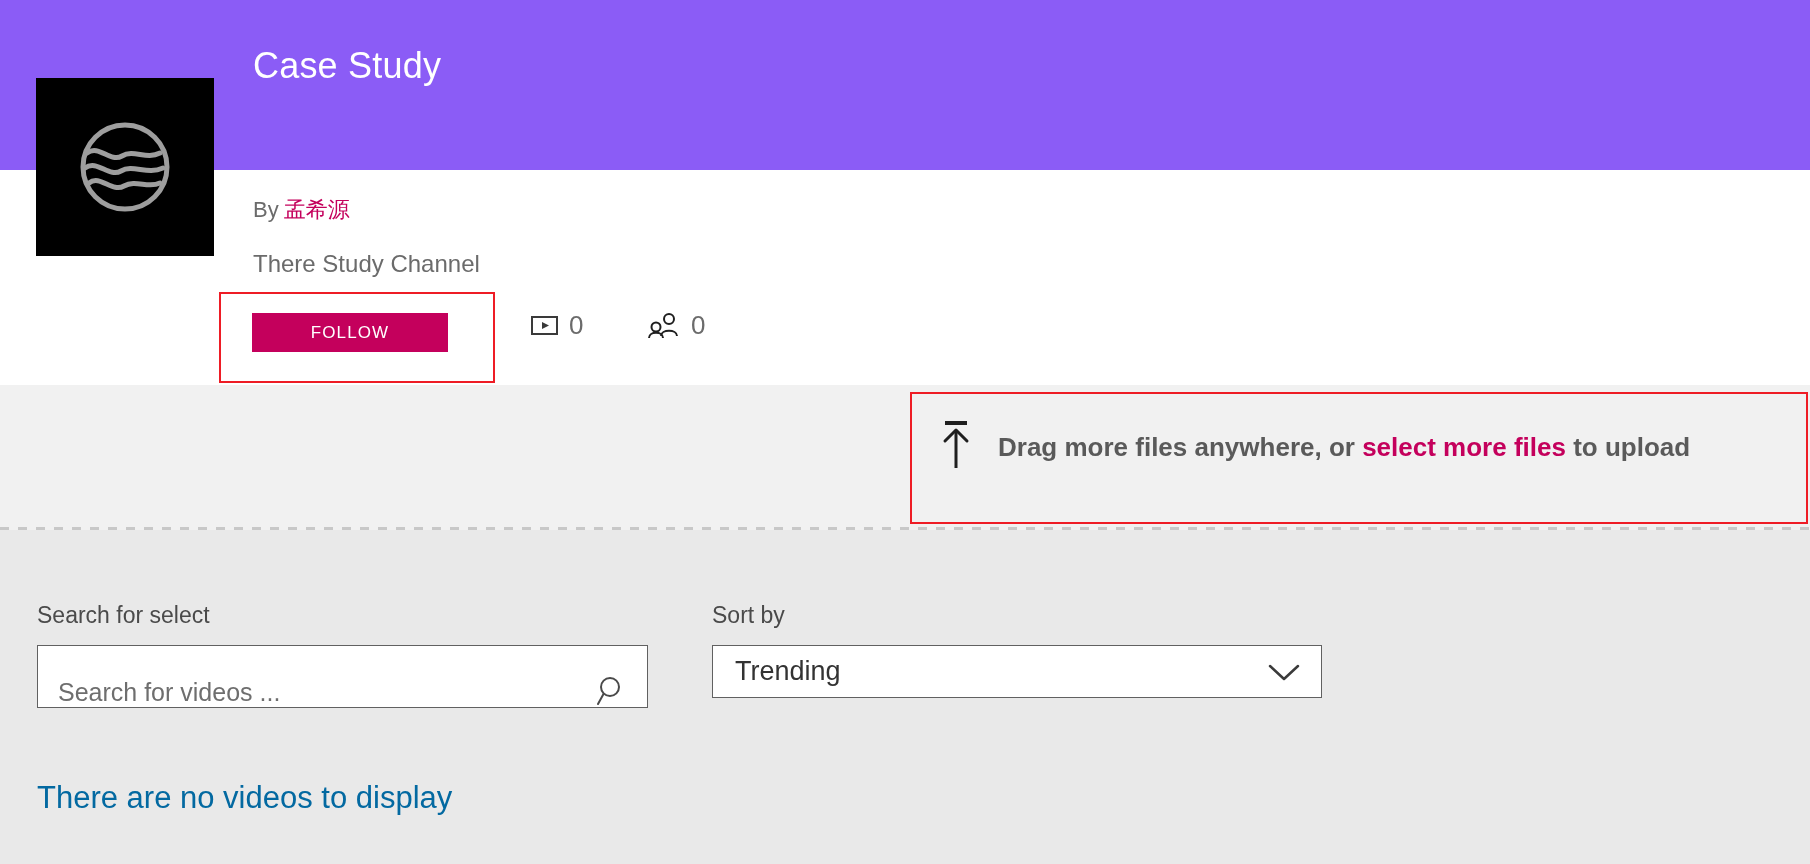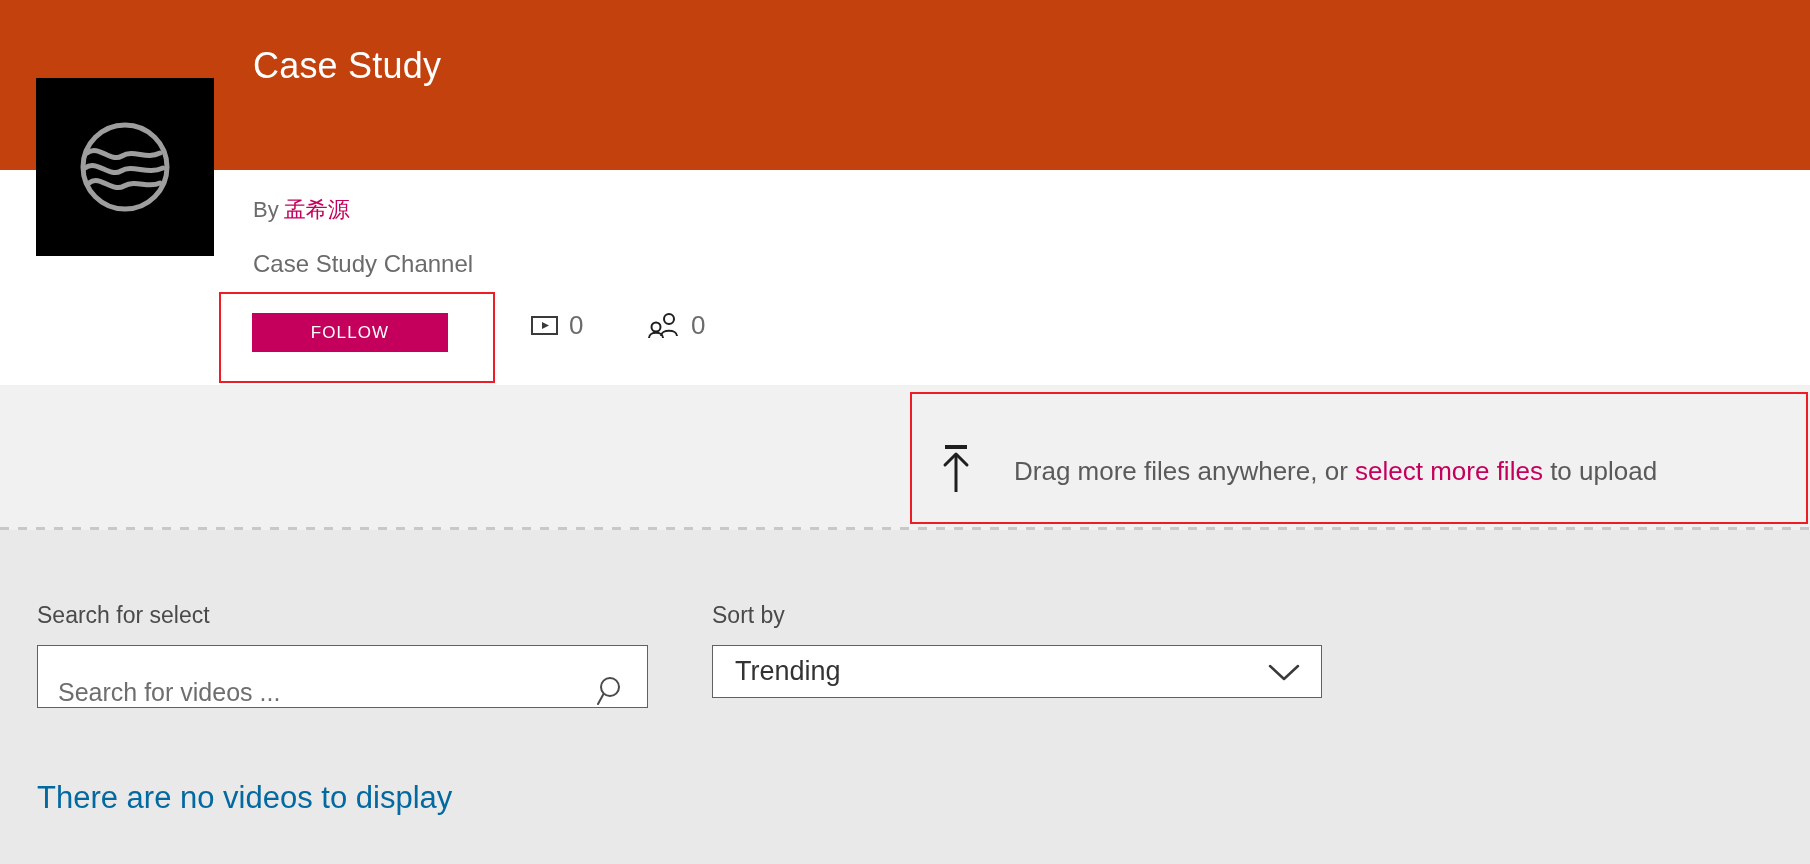--- a/index.html
+++ b/index.html
@@ -18,21 +18,21 @@
     height: 864px;
     background: #ffffff;
   }
 
   
   .header-band {
     position: absolute;
     left: 0; top: 0;
     width: 1810px;
     height: 170px;
-    background: #c2410c;
+    background: #8b5cf6;
   }
 
   .header-title {
     position: absolute;
     left: 253px;
     top: 45px;
     font-size: 36px;
     font-weight: 400;
     color: #ffffff;
     letter-spacing: 0.2px;
@@ -146,25 +146,26 @@
     width: 898px;
     height: 132px;
     border: 2px solid #ee1c25;
     z-index: 8;
     pointer-events: none;
   }
 
   .upload-inner {
     position: absolute;
     left: 938px;
-    top: 444px;
-    display: flex;
-    align-items: center;
-    gap: 40px;
+    top: 420px;
+    display: flex;
+    align-items: center;
+    gap: 24px;
     z-index: 6;
+    font-weight: bold;
   }
   .upload-text {
     font-size: 26px;
     color: #5a5a5a;
     white-space: nowrap;
   }
   .upload-link {
     color: #c4005c;
     cursor: pointer;
     text-decoration: none;
@@ -283,21 +284,21 @@
       <path d="M53 105 C64 96, 76 115, 88 108 C100 101, 112 111, 124 105" fill="none" stroke="#9e9e9e" stroke-width="5" stroke-linecap="round"></path>
     </svg>
   </div>
 
   <div class="info-area"></div>
 
   <div class="byline">
     <span>By</span><span class="author">孟希源</span>
   </div>
 
-  <div class="channel-name">Case Study Channel</div>
+  <div class="channel-name">There Study Channel</div>
 
   <button class="follow-btn">FOLLOW</button>
 
   <div class="annot-follow"></div>
 
   <div class="stat stat-videos">
     <span class="icon">
       <svg width="27" height="19" viewBox="0 0 27 19">
         <rect x="1" y="1" width="25" height="17" fill="none" stroke="#3a3a3a" stroke-width="2"></rect>
         <polygon points="11,6 18,9.5 11,13" fill="#3a3a3a"></polygon>

